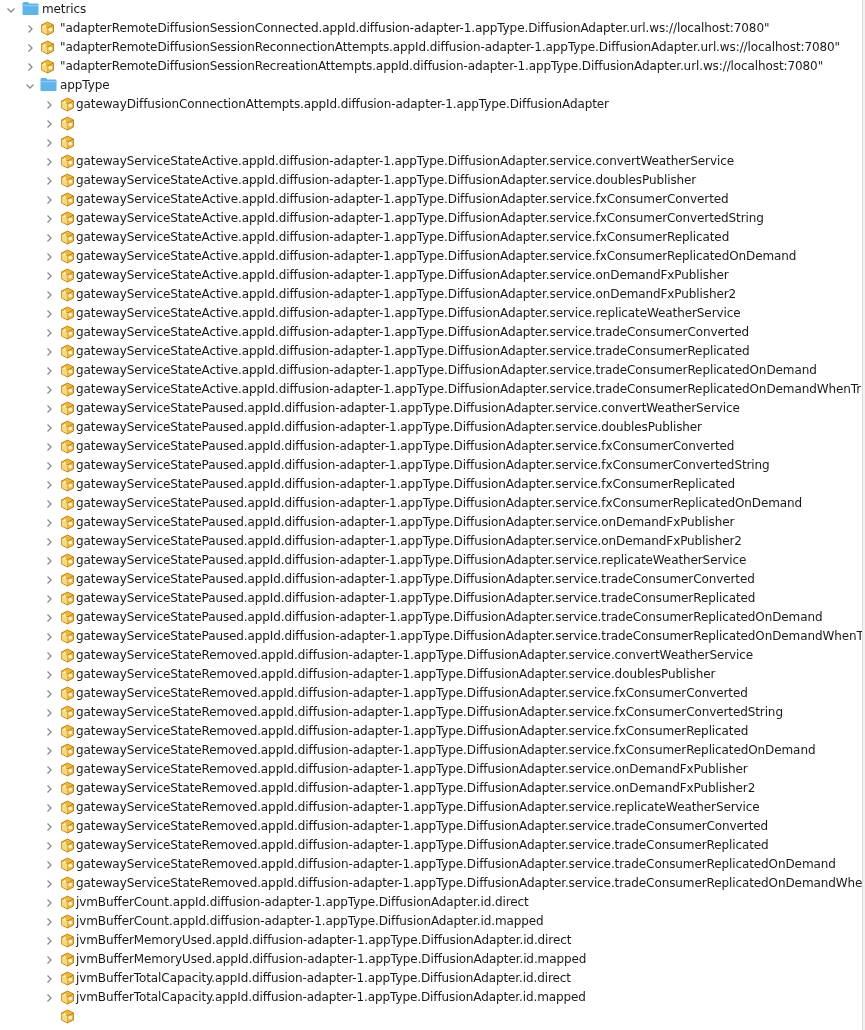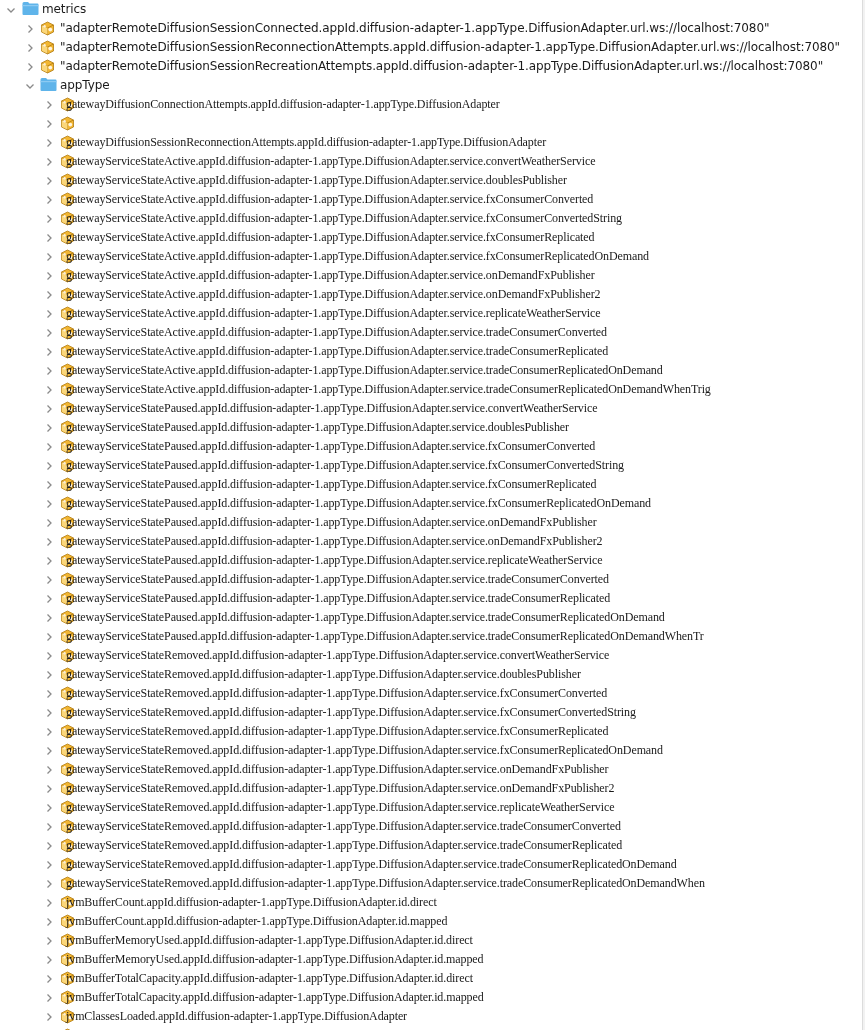--- a/index.html
+++ b/index.html
@@ -37,21 +37,21 @@
   }
   
   .l0 .chev { left: 5px; }
   .l0 .icon { left: 22px; top: 1px; }
   .l0 .label { left: 42px; }
   .l1 .chev { left: 24px; }
   .l1 .icon { left: 40px; }
   .l1 .label { left: 60px; }
   .l2 .chev { left: 43px; }
   .l2 .icon { left: 60px; }
-  .l2 .label { left: 66px; font-family: Liberation Serif, serif; }
+  .l2 .label { left: 76px; }
 </style>
 </head>
 <body>
 
 <div class="tree">
 
   <div class="row l0">
     <span class="chev">
       <svg width="10" height="10" viewBox="0 0 10 10">
           <path d="M1.5 3.5 L5 7 L8.5 3.5" fill="none" stroke="#8a8a8a" stroke-width="1.3"></path>
@@ -183,21 +183,20 @@
     <span class="icon">
       <svg width="15" height="15" viewBox="0 0 15 15">
         <path d="M7.5 1 L13.5 4 L13.5 11 L7.5 14 L1.5 11 L1.5 4 Z" fill="#f2b632" stroke="#b07a10" stroke-width="0.8"></path>
         <path d="M1.5 4 L7.5 7 L13.5 4" fill="none" stroke="#b07a10" stroke-width="0.8"></path>
         <path d="M7.5 7 L7.5 14" stroke="#b07a10" stroke-width="0.8"></path>
         <path d="M1.8 4.2 L7.5 7 L7.5 13.6 L1.8 10.8 Z" fill="#fbd77a"></path>
         <circle cx="10.3" cy="8.6" r="1.9" fill="#ffffff" opacity="0.85"></circle>
         <circle cx="4.6" cy="5.2" r="1.2" fill="#ffffff" opacity="0.8"></circle>
       </svg>
     </span>
-    <span class="label">gatewayDiffusionSessionReconnectionAttempts.appId.diffusion-adapter-1.appType.DiffusionAdapter</span>
   </div>
       <div class="row l2">
     <span class="chev">
       <svg width="10" height="10" viewBox="0 0 10 10">
             <path d="M3.5 1.5 L7 5 L3.5 8.5" fill="none" stroke="#8a8a8a" stroke-width="1.3"></path>
           </svg>
     </span>
     <span class="icon">
       <svg width="15" height="15" viewBox="0 0 15 15">
         <path d="M7.5 1 L13.5 4 L13.5 11 L7.5 14 L1.5 11 L1.5 4 Z" fill="#f2b632" stroke="#b07a10" stroke-width="0.8"></path>
@@ -994,38 +993,20 @@
       <svg width="15" height="15" viewBox="0 0 15 15">
         <path d="M7.5 1 L13.5 4 L13.5 11 L7.5 14 L1.5 11 L1.5 4 Z" fill="#f2b632" stroke="#b07a10" stroke-width="0.8"></path>
         <path d="M1.5 4 L7.5 7 L13.5 4" fill="none" stroke="#b07a10" stroke-width="0.8"></path>
         <path d="M7.5 7 L7.5 14" stroke="#b07a10" stroke-width="0.8"></path>
         <path d="M1.8 4.2 L7.5 7 L7.5 13.6 L1.8 10.8 Z" fill="#fbd77a"></path>
         <circle cx="10.3" cy="8.6" r="1.9" fill="#ffffff" opacity="0.85"></circle>
         <circle cx="4.6" cy="5.2" r="1.2" fill="#ffffff" opacity="0.8"></circle>
       </svg>
     </span>
     <span class="label">jvmBufferTotalCapacity.appId.diffusion-adapter-1.appType.DiffusionAdapter.id.mapped</span>
-  </div>
-      <div class="row l2">
-    <span class="chev">
-      <svg width="10" height="10" viewBox="0 0 10 10">
-            <path d="M3.5 1.5 L7 5 L3.5 8.5" fill="none" stroke="#8a8a8a" stroke-width="1.3"></path>
-          </svg>
-    </span>
-    <span class="icon">
-      <svg width="15" height="15" viewBox="0 0 15 15">
-        <path d="M7.5 1 L13.5 4 L13.5 11 L7.5 14 L1.5 11 L1.5 4 Z" fill="#f2b632" stroke="#b07a10" stroke-width="0.8"></path>
-        <path d="M1.5 4 L7.5 7 L13.5 4" fill="none" stroke="#b07a10" stroke-width="0.8"></path>
-        <path d="M7.5 7 L7.5 14" stroke="#b07a10" stroke-width="0.8"></path>
-        <path d="M1.8 4.2 L7.5 7 L7.5 13.6 L1.8 10.8 Z" fill="#fbd77a"></path>
-        <circle cx="10.3" cy="8.6" r="1.9" fill="#ffffff" opacity="0.85"></circle>
-        <circle cx="4.6" cy="5.2" r="1.2" fill="#ffffff" opacity="0.8"></circle>
-      </svg>
-    </span>
-    <span class="label">jvmClassesLoaded.appId.diffusion-adapter-1.appType.DiffusionAdapter</span>
   </div>
       <div class="row l2">
     <span class="chev">
       
     </span>
     <span class="icon">
       <svg width="15" height="15" viewBox="0 0 15 15">
         <path d="M7.5 1 L13.5 4 L13.5 11 L7.5 14 L1.5 11 L1.5 4 Z" fill="#f2b632" stroke="#b07a10" stroke-width="0.8"></path>
         <path d="M1.5 4 L7.5 7 L13.5 4" fill="none" stroke="#b07a10" stroke-width="0.8"></path>
         <path d="M7.5 7 L7.5 14" stroke="#b07a10" stroke-width="0.8"></path>

